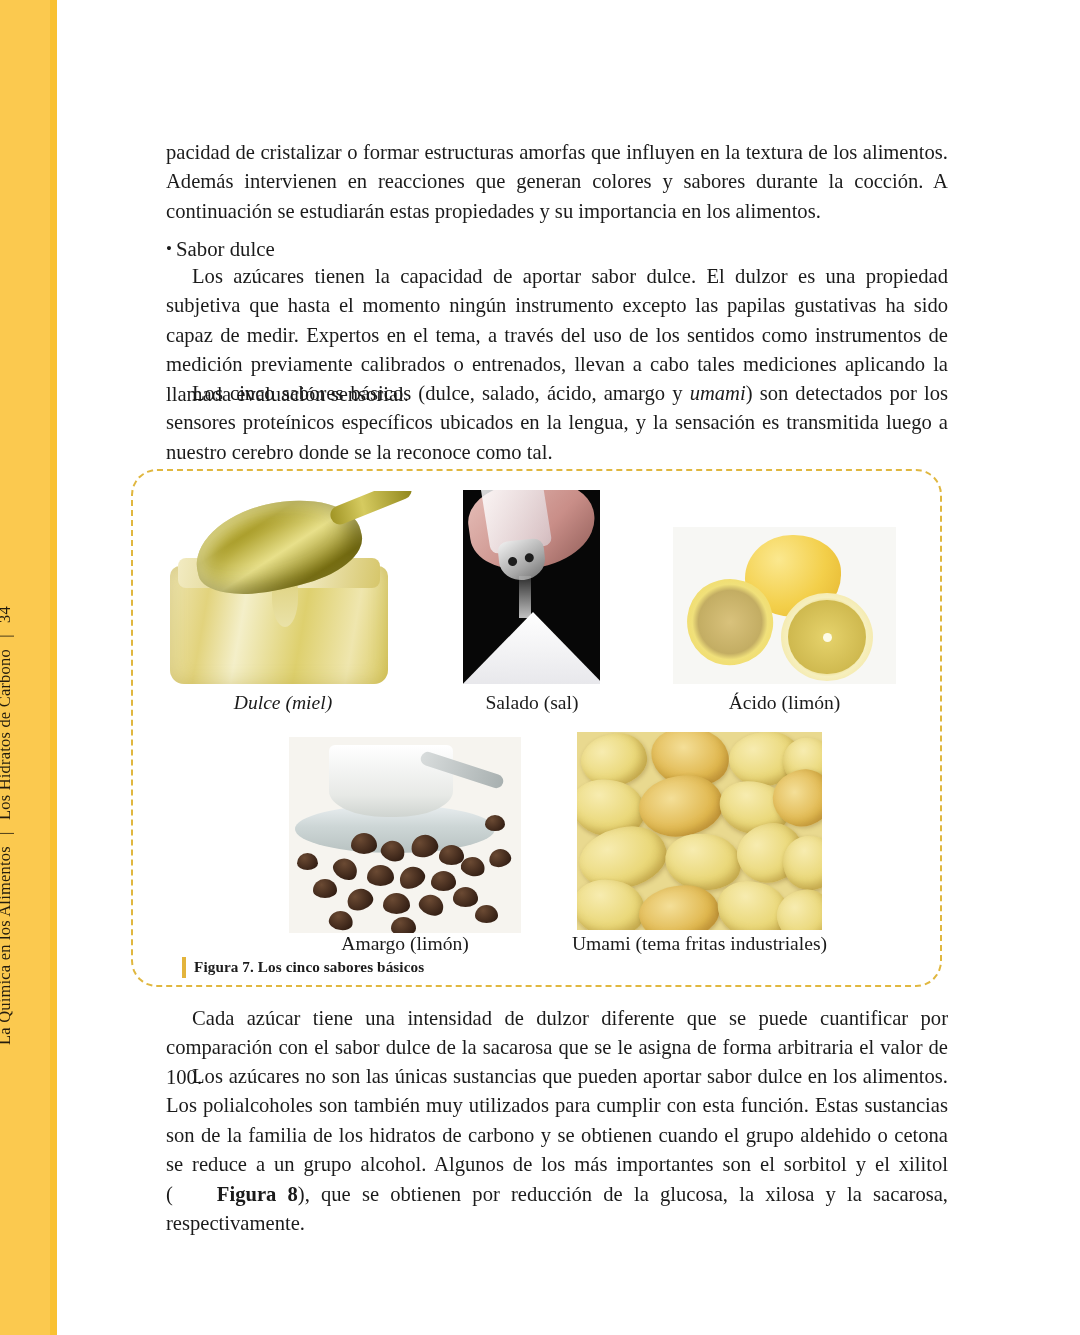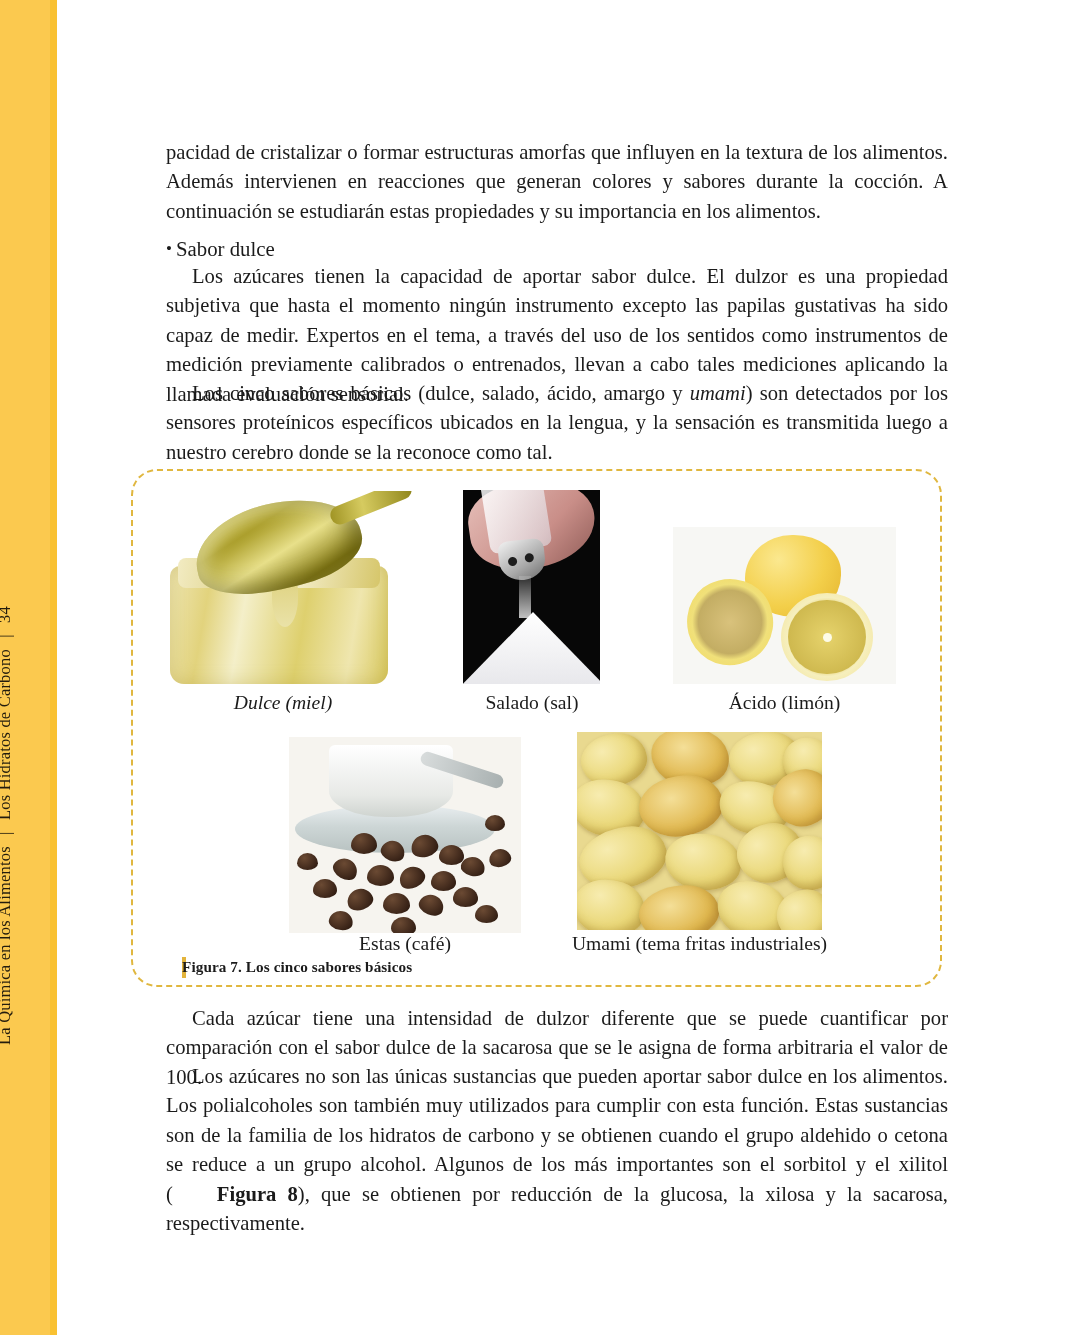--- a/index.html
+++ b/index.html
@@ -128,21 +128,21 @@
     letter-spacing: 0.1px;
     color: #1b1b1b;
     white-space: nowrap;
   }
   #fig-label-bar {
     position: absolute;
     left: 182px; top: 957px;
     width: 3.5px; height: 21px;
     background: #e3b43c;
   }
-  #fig-label .lbl-text { display: inline-block; }
+  #fig-label .lbl-text { display: inline-block; padding-left: 12px; }
 
   
   #img-honey { background: #ffffff; overflow: hidden; }
   .honey-jar {
     position: absolute; left: 18px; bottom: 0; width: 218px; height: 118px;
     background: linear-gradient(100deg,#efe6b4 0%,#e2d37d 18%,#f4efc9 34%,#ded06e 60%,#efe6ae 82%,#d9c95f 100%);
     border-radius: 10px 10px 14px 14px;
     box-shadow: inset 0 0 18px rgba(170,150,50,.35);
   }
   .honey-neck {
@@ -340,21 +340,21 @@
   <div class="bean" style="left:94px;top:156px;width:27px;height:21px;"></div>
   <div class="bean" style="left:130px;top:158px;width:25px;height:20px;transform:rotate(22deg);"></div>
   <div class="bean" style="left:164px;top:150px;width:25px;height:20px;"></div>
   <div class="bean" style="left:196px;top:78px;width:20px;height:16px;"></div>
   <div class="bean" style="left:200px;top:112px;width:22px;height:18px;transform:rotate(-12deg);"></div>
   <div class="bean" style="left:8px;top:116px;width:21px;height:17px;"></div>
   <div class="bean" style="left:186px;top:168px;width:23px;height:18px;"></div>
   <div class="bean" style="left:40px;top:174px;width:24px;height:19px;transform:rotate(10deg);"></div>
   <div class="bean" style="left:102px;top:180px;width:25px;height:19px;"></div>
 </div>
-<div class="fig-cap" id="cap-coffee">Estas (café)</div>
+<div class="fig-cap" id="cap-coffee">Amargo (limón)</div>
 
 <div class="fig-img" id="img-chips">
   <div class="chip" style="left:4px;top:2px;width:66px;height:52px;transform:rotate(-12deg);"></div>
   <div class="chip toast" style="left:74px;top:-4px;width:78px;height:58px;transform:rotate(8deg);"></div>
   <div class="chip" style="left:152px;top:0px;width:72px;height:54px;transform:rotate(-6deg);"></div>
   <div class="chip" style="left:206px;top:6px;width:50px;height:48px;transform:rotate(16deg);"></div>
   <div class="chip" style="left:-6px;top:48px;width:74px;height:56px;transform:rotate(10deg);"></div>
   <div class="chip toast" style="left:62px;top:44px;width:84px;height:60px;transform:rotate(-9deg);"></div>
   <div class="chip" style="left:142px;top:50px;width:70px;height:52px;transform:rotate(14deg);"></div>
   <div class="chip toast" style="left:196px;top:38px;width:60px;height:56px;transform:rotate(-20deg);"></div>

